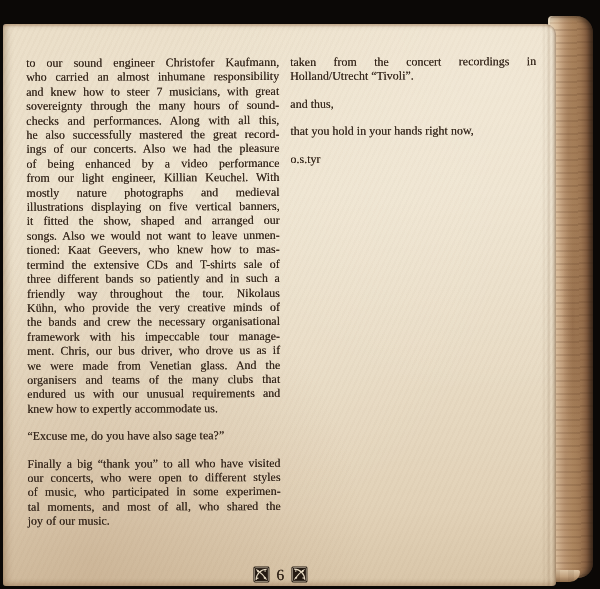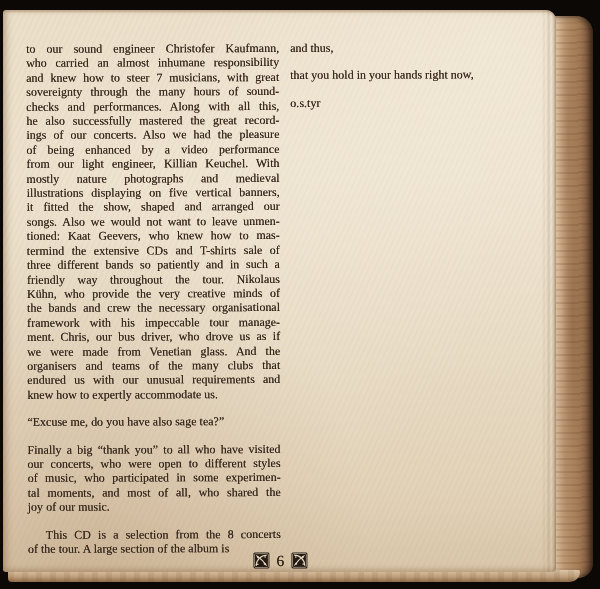--- a/index.html
+++ b/index.html
@@ -23,21 +23,21 @@
       radial-gradient(ellipse at 40% 80%, rgba(120,80,50,0.25), transparent 35%),
       repeating-linear-gradient(179deg,
         rgba(80,48,26,0.16) 0 2px, rgba(0,0,0,0) 2px 6px,
         rgba(110,70,40,0.12) 6px 8px, rgba(0,0,0,0) 8px 13px),
       linear-gradient(90deg,#e9d8bc 0%,#dcc1a0 16%,#c7a37f 36%,#b28c64 54%,#9d7652 72%,#8a6243 85%,#6a4830 100%);
     box-shadow:inset 2px 0 0 rgba(246,232,208,0.55), inset -3px 0 6px rgba(0,0,0,0.55);
   }
   
   .page{
     position:absolute;
-    left:3px;top:10px;width:553px;height:562px;
+    left:3px;top:24px;width:553px;height:562px;
     border-radius:3px 10px 4px 3px;
     background:
       radial-gradient(ellipse at 16% 96%, rgba(150,110,75,0.20), transparent 42%),
       radial-gradient(ellipse at 88% 8%, rgba(255,250,240,0.30), transparent 45%),
       radial-gradient(ellipse at 45% 35%, rgba(255,252,244,0.14), transparent 60%),
       repeating-linear-gradient(115deg, rgba(140,110,80,0.035) 0 2px, rgba(0,0,0,0) 2px 5px),
       linear-gradient(180deg,#ebdfc9 0%,#ece1cc 30%,#e8dbc4 62%,#e2d2b8 86%,#d9c6a9 100%);
     box-shadow:
       inset 0 2px 2px rgba(150,105,70,0.35),
       inset 4px 0 6px rgba(120,85,55,0.30),
@@ -128,26 +128,26 @@
           <div class="para">
             <div class="line last">“Excuse me, do you have also sage tea?”</div>
           </div>
           <div class="para">
             <div class="line">Finally a big “thank you” to all who have visited</div>
             <div class="line">our concerts, who were open to different styles</div>
             <div class="line">of music, who participated in some experimen-</div>
             <div class="line">tal moments, and most of all, who shared the</div>
             <div class="line last">joy of our music.</div>
           </div>
-          <div class="para">
-            <div class="line indent">This CD is a selection from the 8 concerts</div>
-            <div class="line last">of the tour. A large section of the album is</div>
-          </div>
         </div>
       <div class="col col-right" id="col-right">
+          <div class="para">
+            <div class="line">taken from the concert recordings in</div>
+            <div class="line last">Holland/Utrecht “Tivoli”.</div>
+          </div>
           <div class="para">
             <div class="line last">and thus,</div>
           </div>
           <div class="para">
             <div class="line last">that you hold in your hands right now,</div>
           </div>
           <div class="para">
             <div class="line last">o.s.tyr</div>
           </div>
         </div>

